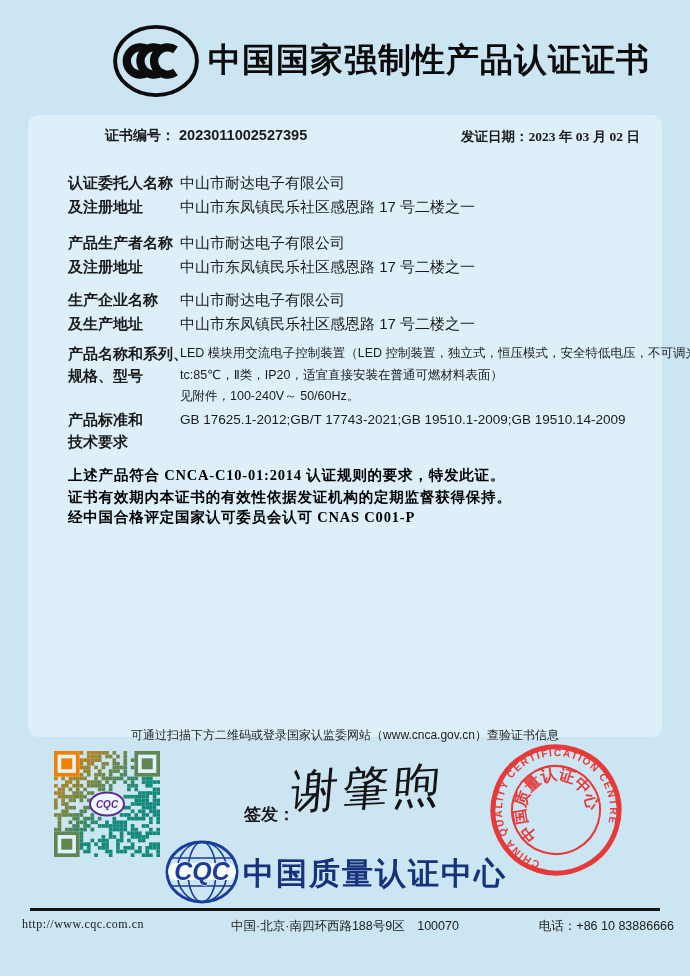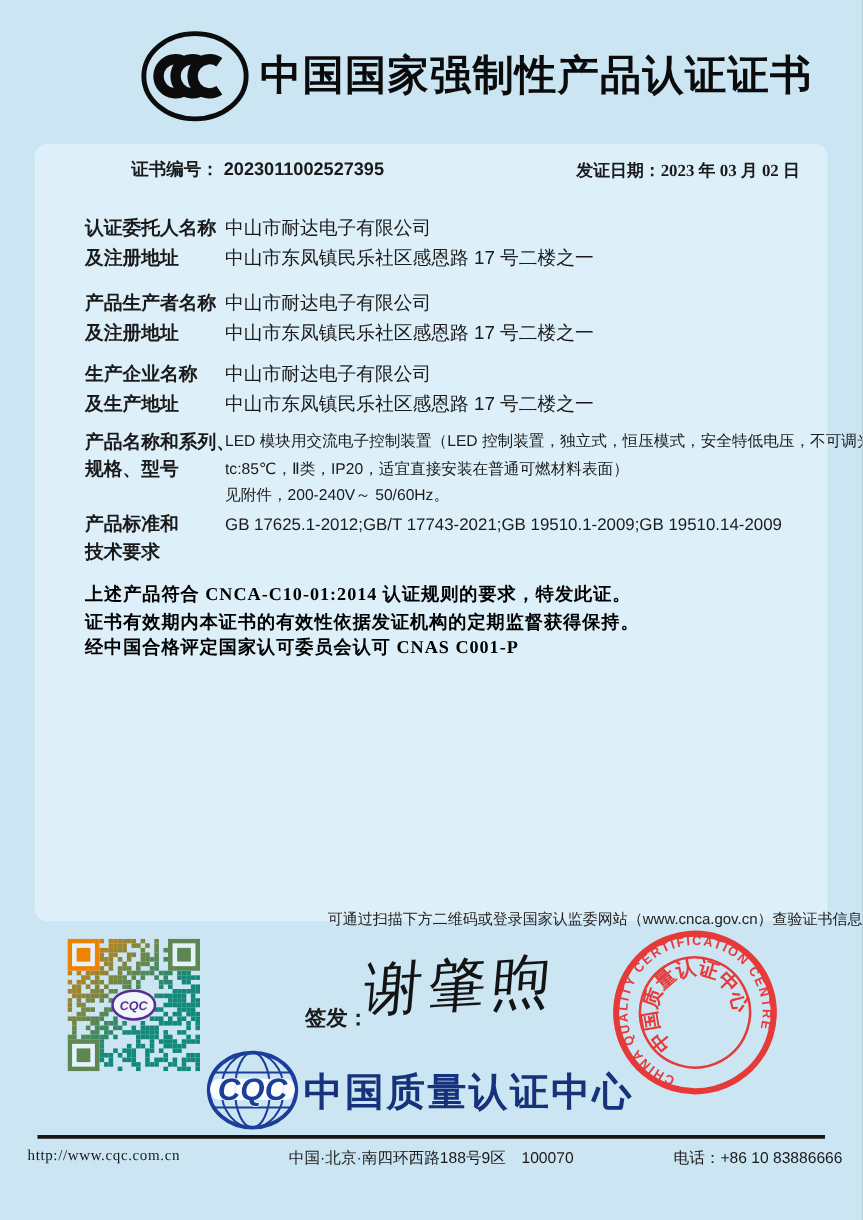--- a/index.html
+++ b/index.html
@@ -30,21 +30,21 @@
   .fvalue{position:absolute;left:112px;top:0;width:470px}
   .fvalue div{font-size:15px;line-height:24px;white-space:nowrap}
   .tight .flabel div,.tight .fvalue div{line-height:21.5px}
   .small-val .fvalue div{font-size:12.5px}
   .std-val .fvalue div{font-size:13.5px}
 
   .statement{position:absolute;left:40px;font-family:"Liberation Serif","DejaVu Serif",serif;
              font-size:14.5px;font-weight:600;letter-spacing:.8px;color:#000000;white-space:nowrap}
 
   
-  .verify{position:absolute;left:0;right:0;top:727px;text-align:right;font-size:12px;color:#222}
+  .verify{position:absolute;left:0;right:0;top:727px;text-align:center;font-size:12px;color:#222}
   .qr-wrap{position:absolute;left:54px;top:751px;width:106px;height:106px}
   .sign-label{position:absolute;left:244px;top:803px;font-size:17px}
   .signature{position:absolute;left:291px;top:757px;font-size:47px;letter-spacing:4px;color:#141414;
              font-family:"Liberation Serif","DejaVu Serif",serif;
              transform:rotate(-3deg) skewX(-8deg);white-space:nowrap}
   .cqc-globe{position:absolute;left:163px;top:839px;width:78px;height:66px}
   .issuer-name{position:absolute;left:243px;top:853px;font-size:31px;font-weight:700;
                letter-spacing:2px;color:#15327b;white-space:nowrap}
   .stamp{position:absolute;left:486px;top:740px;width:140px;height:140px;opacity:.95}
 
@@ -111,21 +111,21 @@
     </div>
 
     <div class="frow tight small-val" style="top:228px">
       <div class="flabel">
         <div>产品名称和系列、</div>
         <div>规格、型号</div>
       </div>
       <div class="fvalue">
         <div>LED 模块用交流电子控制装置（LED 控制装置，独立式，恒压模式，安全特低电压，不可调光，ta:45℃，</div>
         <div>tc:85℃，Ⅱ类，IP20，适宜直接安装在普通可燃材料表面）</div>
-        <div>见附件，200-240V～ 50/60Hz。</div>
+        <div>见附件，100-240V～ 50/60Hz。</div>
       </div>
     </div>
 
     <div class="frow tight std-val" style="top:294px">
       <div class="flabel">
         <div>产品标准和</div>
         <div>技术要求</div>
       </div>
       <div class="fvalue">
         <div>GB 17625.1-2012;GB/T 17743-2021;GB 19510.1-2009;GB 19510.14-2009</div>

